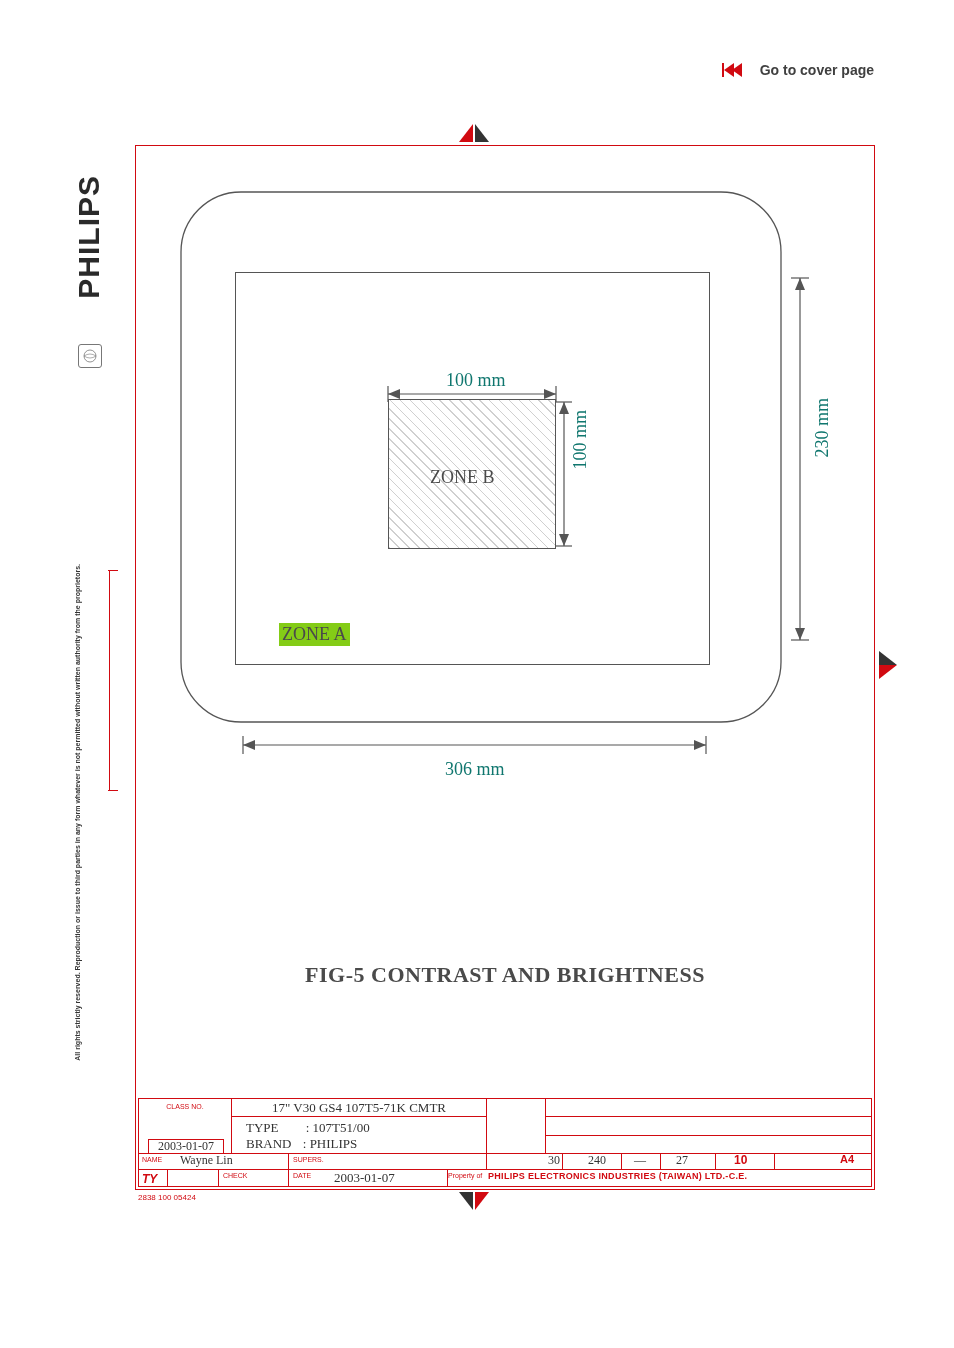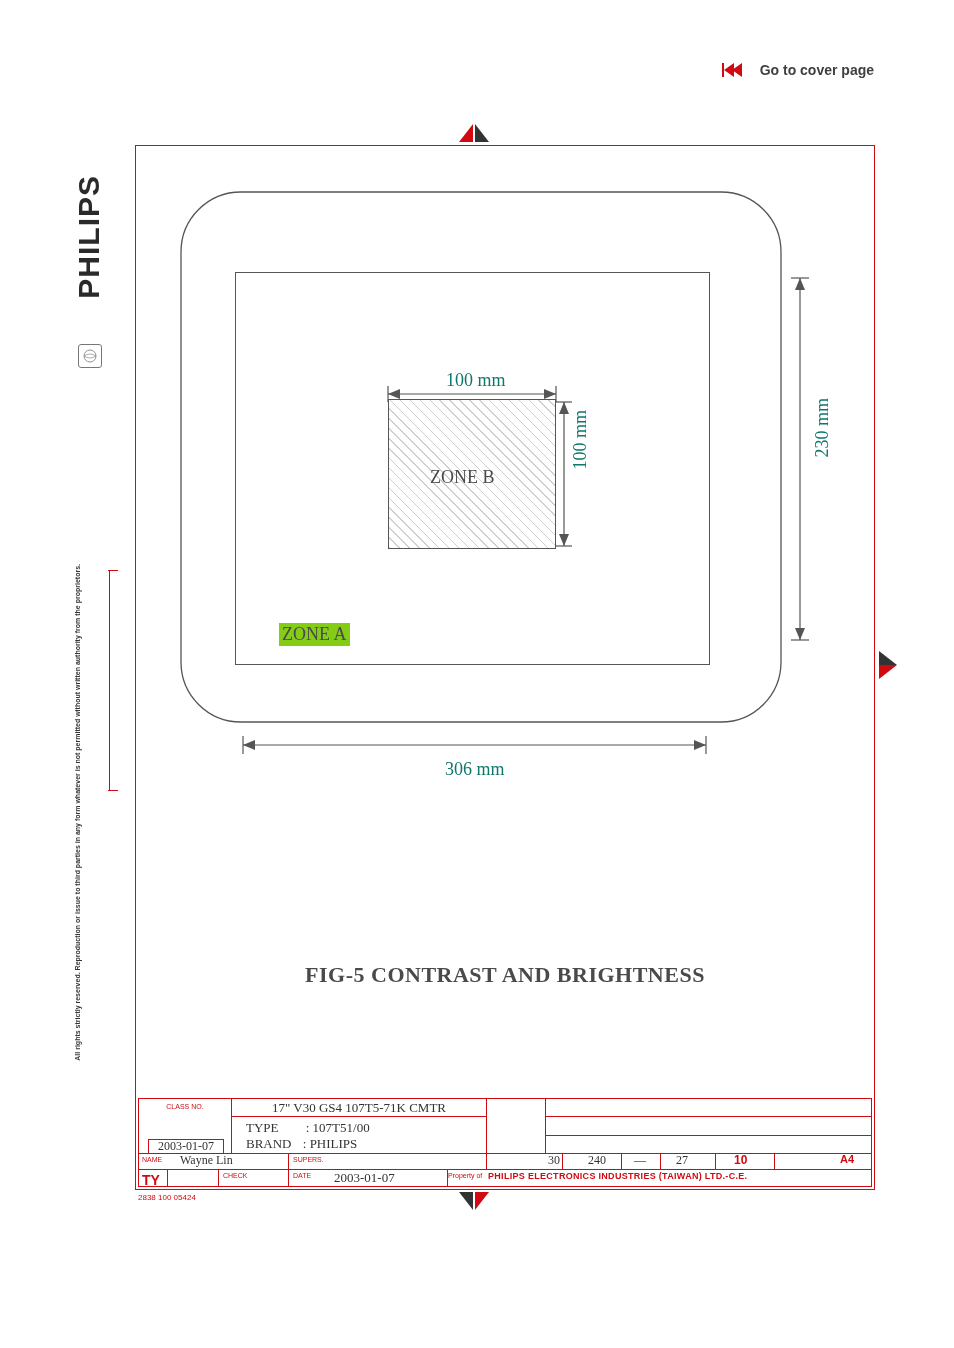--- a/index.html
+++ b/index.html
@@ -227,21 +227,21 @@
     height: 89px;
     font-family: "Times New Roman", serif;
     font-size: 12px;
     color: #333;
   }
   .tb-classno { left:0; top:0; width:94px; height:18px; font-family:Arial; font-size:7px; color:#d10a11; text-align:center; line-height:18px;}
   .tb-date1 { left:10px; top:41px; width:76px; height:15px; font-size:12px; text-align:center; line-height:13px; border:1px solid #d10a11; position:absolute;}
   .tb-name-lbl { position:absolute; left:4px; top:58px; font-family:Arial; font-size:7px; color:#d10a11;}
   .tb-name-val { position:absolute; left:42px; top:55px; font-size:12px;}
   .tb-supers-lbl { position:absolute; left:155px; top:58px; font-family:Arial; font-size:7px; color:#d10a11;}
-  .tb-ty { position:absolute; left:4px; top:74px; font-family:Arial; font-size:14px; color:#d10a11; font-weight:bold;}
+  .tb-ty { position:absolute; left:4px; top:74px; font-family:Arial; font-size:12px; color:#d10a11; font-weight:bold;font-style:italic;}
   .tb-check { position:absolute; left:85px; top:74px; font-family:Arial; font-size:7px; color:#d10a11;}
   .tb-date-lbl { position:absolute; left:155px; top:74px; font-family:Arial; font-size:7px; color:#d10a11;}
   .tb-date2 { position:absolute; left:196px; top:72px; font-size:13px;}
   .tb-30v { position:absolute; left:386px; top:55px; font-size:12px;margin-left:24px;}
   .tb-prop { position:absolute; left:310px; top:74px; font-family:Arial; font-size:7px; color:#d10a11;}
   .tb-prop-val { position:absolute; left:350px; top:73px; font-family:Arial; font-size:9px; color:#d10a11; font-weight:bold; letter-spacing:0.3px;}
   .tb-590 { position:absolute; left:450px; top:55px; font-size:12px;}
   .tb-dash { position:absolute; left:496px; top:55px; font-size:12px;}
   .tb-27 { position:absolute; left:538px; top:55px; font-size:12px;}
   .tb-10 { position:absolute; left:596px; top:55px; font-family:Arial; font-size:12px; color:#d10a11; font-weight:bold;}

